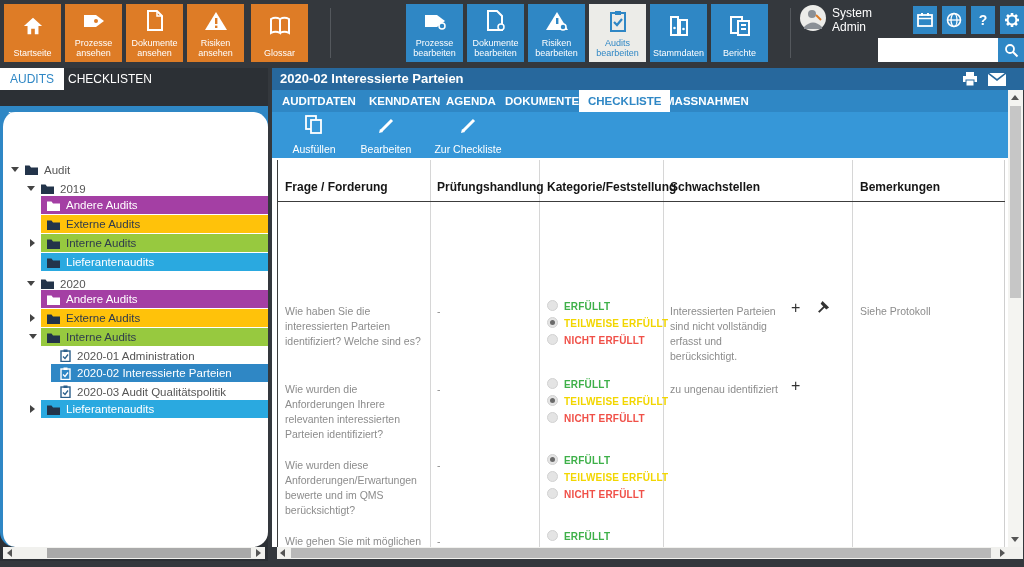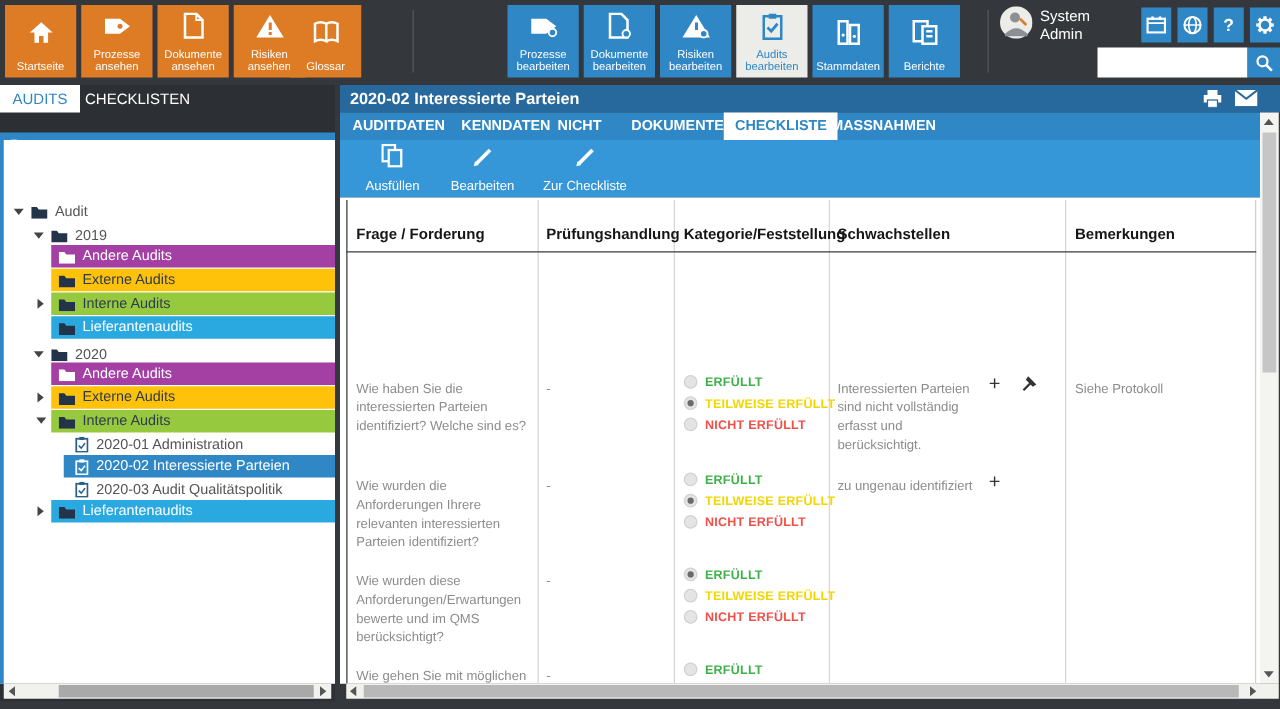--- a/index.html
+++ b/index.html
@@ -32,21 +32,21 @@
 
   
   .ltabs { position:absolute; left:0; top:0; width:268px; height:22px; background:#2c3035; }
   .ltab { position:absolute; top:0; height:22px; line-height:22px; font-size:12px; padding:0 10px; cursor:pointer; }
   .ltab.active { background:#fff; color:#2F87C5; }
   .ltab.idle { color:#fff; }
   .browserbar { position:absolute; left:0; top:22px; width:268px; height:22px; background:#2F87C5; color:#fff;margin-top:16px; }
   .browserbar .btitle { position:absolute; left:8px; top:3px; font-size:13px; font-weight:bold; }
   .bicon { position:absolute; top:3px; color:#fff; font-size:14px; font-weight:bold; cursor:pointer; }
 
-  .treearea { position:absolute; left:0; top:44px; width:268px; height:435px; background:#fff; border-left:3px solid #2F87C5; overflow:hidden; }
+  .treearea { position:absolute; left:0; top:44px; width:268px; height:435px; background:#fff; border-left:3px solid #2F87C5; overflow:hidden;border-radius:15px; }
   .trow { position:absolute; height:19px; display:flex; align-items:center; font-size:11.5px; color:#555; cursor:pointer; white-space:nowrap; }
   .bar { height:18px; right:0; padding-left:6px; }
   .bar.purple { background:#A43FA4; color:#fff; }
   .bar.yellow { background:#FFC20A; color:#2f3b4c; }
   .bar.green  { background:#97C93F; color:#2f3b4c; }
   .bar.cyan   { background:#2AA9E0; color:#fff;align-items:center; }
   .bar.sel    { background:#2F87C5; color:#fff; }
   .car-d { width:0; height:0; border-left:4px solid transparent; border-right:4px solid transparent; border-top:5px solid #444; position:absolute; top:7px; }
   .car-r { width:0; height:0; border-top:4px solid transparent; border-bottom:4px solid transparent; border-left:5px solid #444; position:absolute; top:5px; }
   .tico { margin-right:6px; flex:none; }
@@ -125,21 +125,21 @@
     <span class="ticon">
       <svg width="24" height="20" viewBox="0 0 24 20">
           <path d="M12 1 L23 19 H1 Z" fill="#fff"></path>
           <rect x="11" y="7" width="2.4" height="6" fill="#DE7C26"></rect>
           <rect x="11" y="14.6" width="2.4" height="2.4" fill="#DE7C26"></rect>
         </svg>
     </span>
     <span class="tlbl">Risiken
 ansehen</span>
   </div>
-  <div class="tile orange" style="left:232px">
+  <div class="tile orange" style="left:251px">
     <span class="ticon">
       <svg width="24" height="20" viewBox="0 0 24 20">
           <path d="M3 3 q4.5 -2.5 9 0 v14 q-4.5 -2.5 -9 0 Z" fill="none" stroke="#fff" stroke-width="2"></path>
           <path d="M12 3 q4.5 -2.5 9 0 v14 q-4.5 -2.5 -9 0" fill="none" stroke="#fff" stroke-width="2"></path>
         </svg>
     </span>
     <span class="tlbl">Glossar</span>
   </div>
 
   <div class="vsep" style="left:330px"></div>
@@ -401,21 +401,21 @@
       <svg width="18" height="13" viewBox="0 0 18 13">
           <rect x="0" y="0" width="18" height="13" fill="#fff"></rect>
           <path d="M0 0 l9 7 9 -7" fill="none" stroke="#27689D" stroke-width="1.6"></path>
         </svg>
     </span>
   </div>
 
   <div class="mtabs">
     <span class="mtab" style="left:1px">AUDITDATEN</span>
     <span class="mtab" style="left:88px">KENNDATEN</span>
-    <span class="mtab" style="left:165px">NICHT</span>
+    <span class="mtab" style="left:165px">AGENDA</span>
     <span class="mtab" style="left:224px">DOKUMENTE</span>
     <span class="mtab active" style="left:307px">CHECKLISTE</span>
     <span class="mtab" style="left:384px">MASSNAHMEN</span>
   </div>
 
   <div class="mtoolbar">
     <div class="tbtn" style="left:12px; width:60px">
       <span>
         <svg width="18" height="20" viewBox="0 0 18 20">
             <rect x="1" y="1" width="10" height="13" fill="none" stroke="#fff" stroke-width="1.8"></rect>

